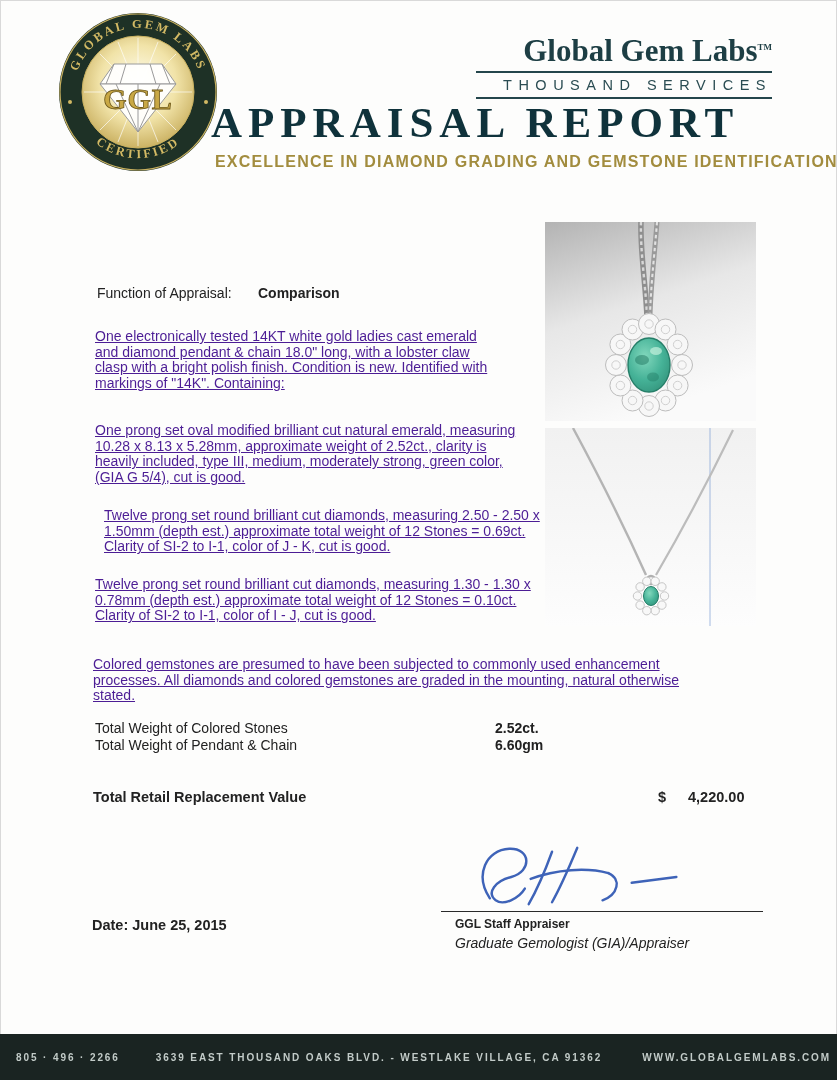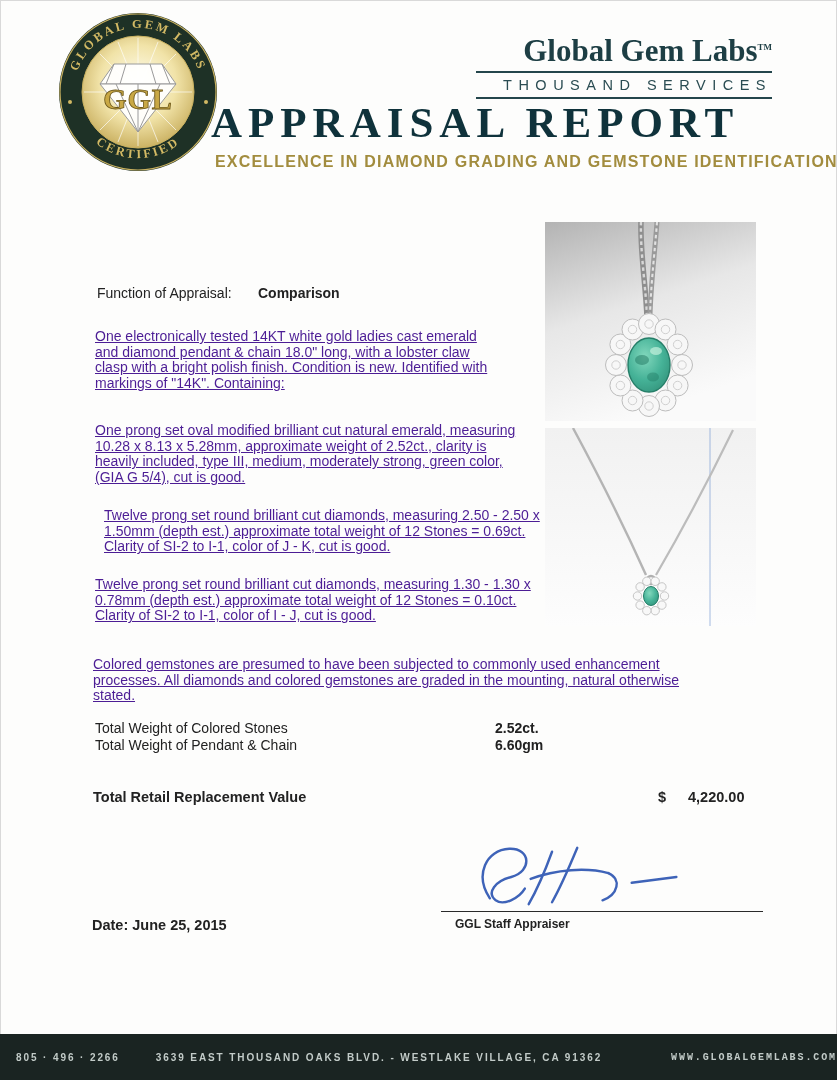--- a/index.html
+++ b/index.html
@@ -68,21 +68,21 @@
   .credentials { position:absolute; left:455px; top:935px; font-size:14px; font-style:italic; }
   .date-line { position:absolute; left:92px; top:917px; font-size:14.5px; font-weight:700; }
 
   
   .footer { position:absolute; left:0; top:1034px; width:837px; height:46px;
             background:#1a2422; display:flex; align-items:center; }
   .footer span { color:#c2cbc8; font-size:10px; letter-spacing:1.9px; font-weight:700;
                  white-space:nowrap; }
   .footer-phone { margin-left:16px; }
   .footer-address { margin-left:36px; }
-  .footer-site { margin-left:auto; margin-right:0;font-family:Liberation Mono, monospace; }
+  .footer-site { margin-left:auto; margin-right:6px; }
 </style>
 </head>
 <body>
 
 <div class="page">
 
   <svg class="logo" viewBox="0 0 160 160">
     <defs>
       <radialGradient id="ctr" cx="50%" cy="42%" r="62%">
         <stop offset="0" stop-color="#fffdf0"></stop>
@@ -247,20 +247,21 @@
       <path d="M 40,58 C 24,34 36,8 60,7 C 82,6 84,30 62,36 C 46,40 36,52 46,60 C 54,66 70,58 76,48"></path>
       <path d="M 104,10 C 96,32 88,50 80,64"></path>
       <path d="M 130,6 C 120,30 112,48 104,62"></path>
       <path d="M 82,38 C 108,28 140,26 162,32"></path>
       <path d="M 162,32 C 176,38 172,54 156,60"></path>
       <path d="M 186,42 L 232,36"></path>
     </g>
   </svg>
   <div class="sig-line"></div>
   <div class="appraiser">GGL Staff Appraiser</div>
+  <div class="credentials">Graduate Gemologist (GIA)/Appraiser</div>
   <div class="date-line">Date: June 25, 2015</div>
 
   <div class="footer">
     <span class="footer-phone">805 · 496 · 2266</span>
     <span class="footer-address">3639 EAST THOUSAND OAKS BLVD. - WESTLAKE VILLAGE, CA 91362</span>
     <span class="footer-site">WWW.GLOBALGEMLABS.COM</span>
   </div>
 
 </div>
 

